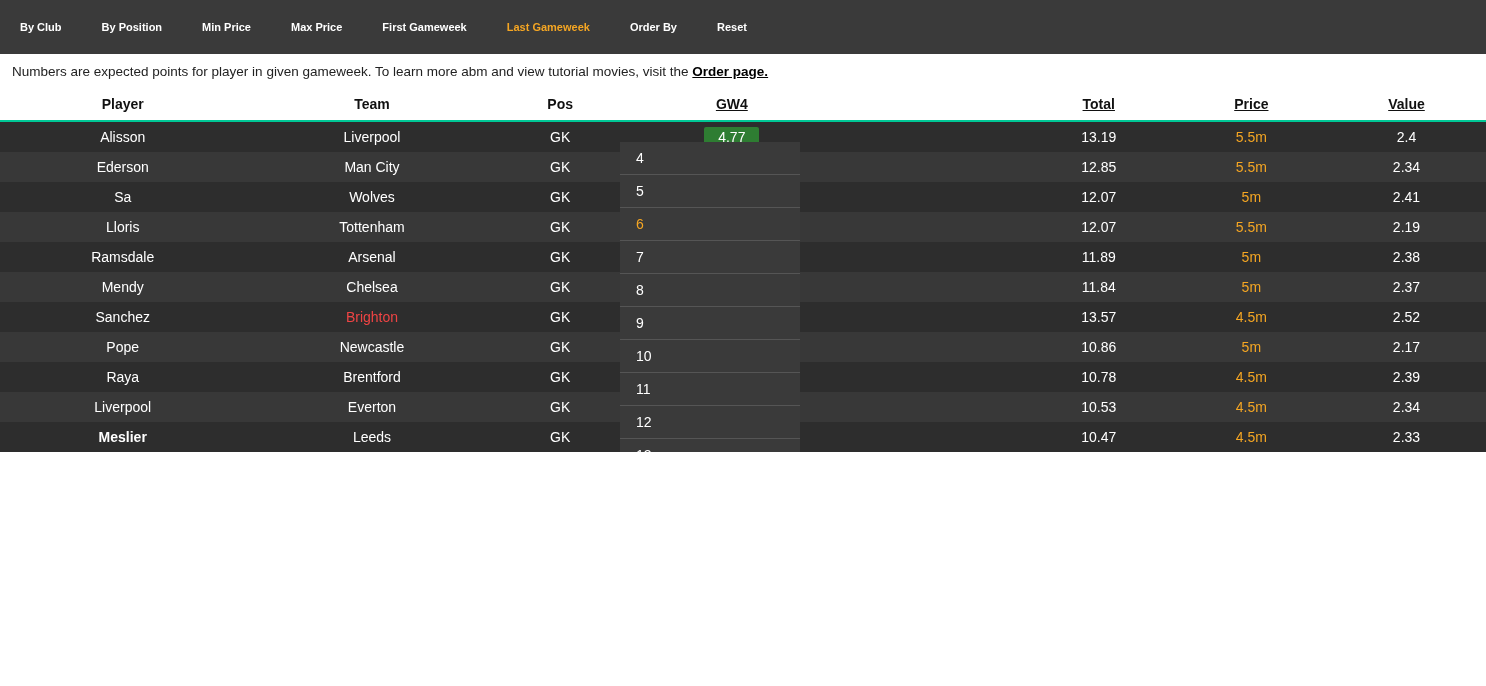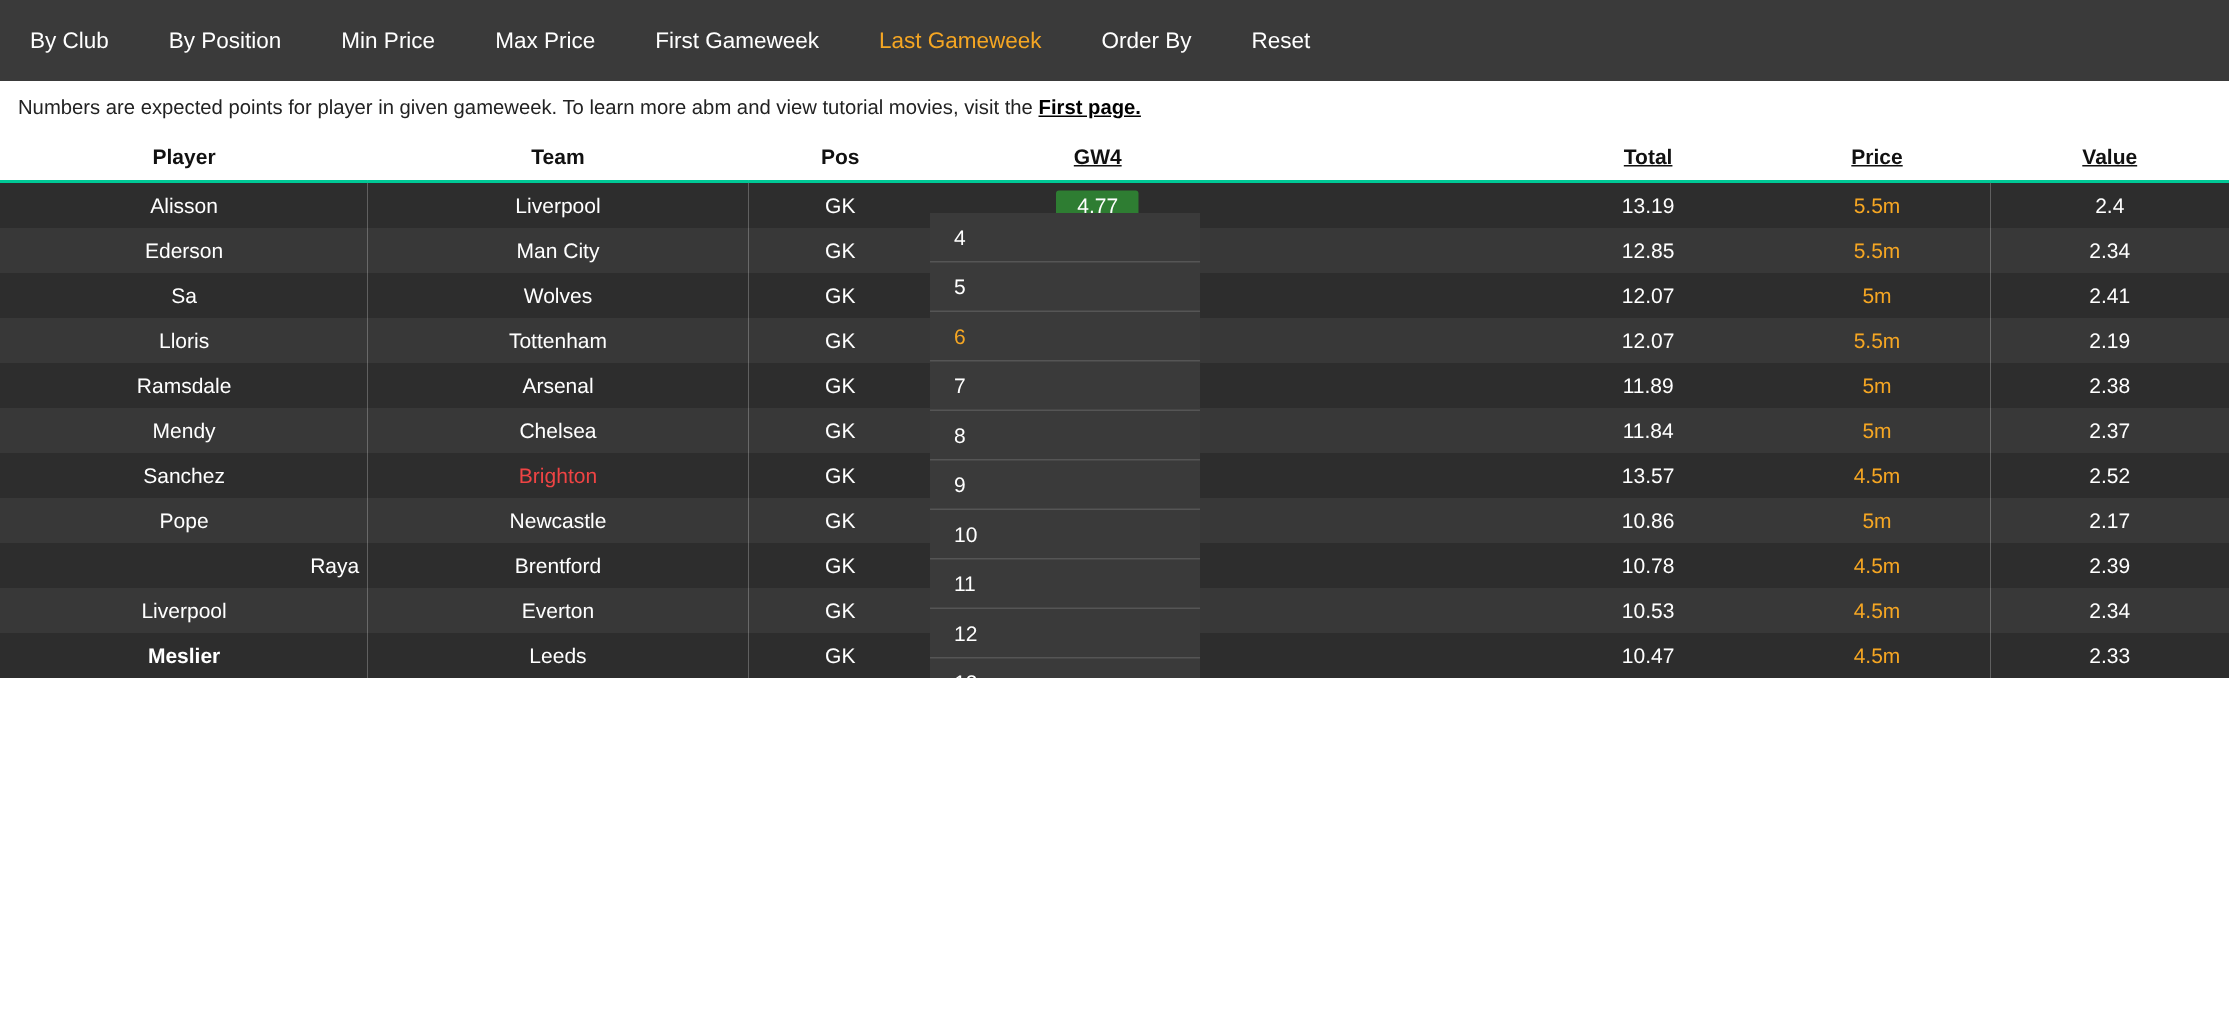--- a/index.html
+++ b/index.html
@@ -8,22 +8,22 @@
     .toolbar {
       background: #3a3a3a;
       display: flex;
       align-items: center;
       padding: 0 10px;
       height: 54px;
       gap: 20px;
     }
     .toolbar-btn {
       color: #fff;
-      font-weight: normal;
-      font-size: 15px;
+      font-weight: bold;
+      font-size: 11px;
       cursor: pointer;
       padding: 6px 10px;
       white-space: nowrap;
     }
     .toolbar-btn.active { color: #f5a623; }
 
     .info-bar {
       padding: 8px 12px 6px 12px;
       font-size: 13.5px;
       color: #222;
@@ -82,21 +82,21 @@
     <span class="toolbar-btn">By Position</span>
     <span class="toolbar-btn">Min Price</span>
     <span class="toolbar-btn">Max Price</span>
     <span class="toolbar-btn">First Gameweek</span>
     <span class="toolbar-btn active">Last Gameweek</span>
     <span class="toolbar-btn">Order By</span>
     <span class="toolbar-btn">Reset</span>
   </div>
 
   <div class="info-bar">
-    <span>Numbers are expected points for player in given gameweek. To learn more ab</span><span>m and view tutorial movies, visit the </span><a href="#">First page.</a>
+    <span>Numbers are expected points for player in given gameweek. To learn more ab</span><span>m and view tutorial movies, visit the </span><a href="#">Order page.</a>
   </div>
 
   <div class="table-wrap">
     <table class="main-table">
       <thead>
         <tr style="background:#fff;">
           <th>Player</th>
           <th>Team</th>
           <th>Pos</th>
           <th class="underline" style="text-decoration:underline;">GW4</th>
@@ -181,21 +181,21 @@
     <td style="color:#fff;">Pope</td>
     <td style="color:#fff;">Newcastle</td>
     <td style="color:#fff;">GK</td>
     <td><span style="background:#2e7d32;padding:2px 14px;border-radius:2px;color:#fff;">3.75</span></td>
     <td></td>
     <td style="color:#fff;">10.86</td>
     <td style="color:#f5a623;">5m</td>
     <td style="color:#fff;">2.17</td>
   </tr>
           <tr style="background: rgb(45, 45, 45);">
-    <td style="color:#fff;text-align:right;">Raya</td>
+    <td style="color:#fff;">Raya</td>
     <td style="color:#fff;">Brentford</td>
     <td style="color:#fff;">GK</td>
     <td><span style="background:#2e7d32;padding:2px 14px;border-radius:2px;color:#fff;">3.75</span></td>
     <td></td>
     <td style="color:#fff;">10.78</td>
     <td style="color:#f5a623;">4.5m</td>
     <td style="color:#fff;">2.39</td>
   </tr>
           <tr style="background: rgb(56, 56, 56);">
     <td style="color:#fff;">Liverpool</td>

